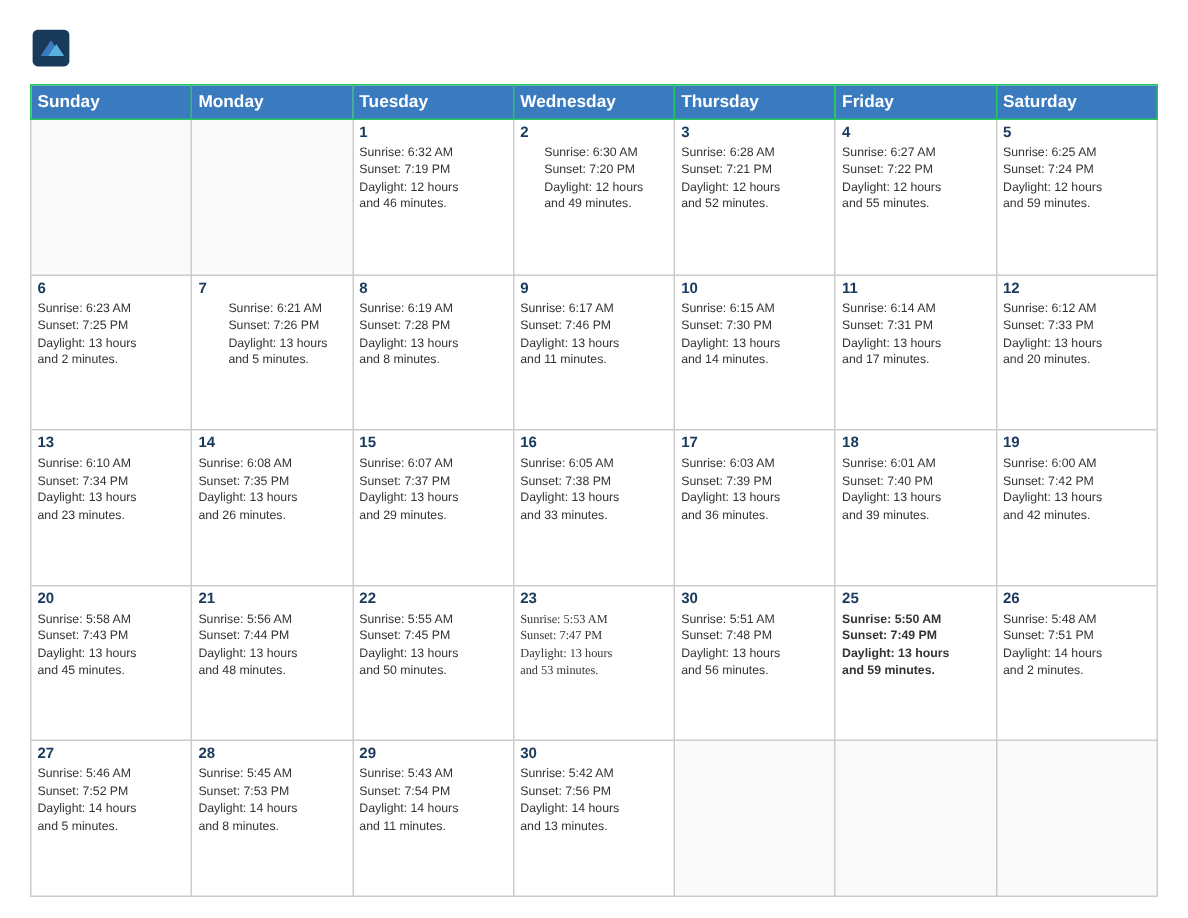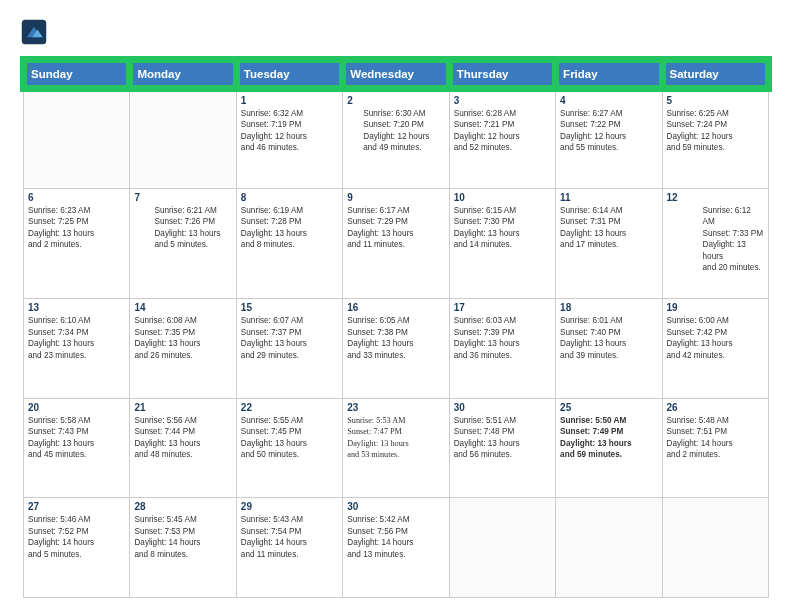--- a/index.html
+++ b/index.html
@@ -58,21 +58,21 @@
       width: 100%;
       table-layout: fixed;
     }
     .calendar th {
       background: #3a7abf;
       color: #fff;
       font-size: 11.5px;
       font-weight: bold;
       padding: 5px 4px;
       text-align: left;
-      border: 7px solid #22c55e;
+      border: 1px solid #22c55e;
     }
     .calendar td {
       border: 1px solid #ccc;
       vertical-align: top;
       padding: 3px 4px;
       font-size: 8.5px;
       color: #333;
       height: 80px;
     }
     .day-num {
@@ -183,41 +183,41 @@
           <td>
             <span class="day-num">8</span>
             <div class="day-info" style="white-space: pre-line;">Sunrise: 6:19 AM
 Sunset: 7:28 PM
 Daylight: 13 hours
 and 8 minutes.</div>
           </td>
           <td>
             <span class="day-num">9</span>
             <div class="day-info" style="white-space: pre-line;">Sunrise: 6:17 AM
-Sunset: 7:29 PM
+Sunset: 7:46 PM
 Daylight: 13 hours
 and 11 minutes.</div>
           </td>
           <td>
             <span class="day-num">10</span>
             <div class="day-info" style="white-space: pre-line;">Sunrise: 6:15 AM
 Sunset: 7:30 PM
 Daylight: 13 hours
 and 14 minutes.</div>
           </td>
           <td>
             <span class="day-num">11</span>
             <div class="day-info" style="white-space: pre-line;">Sunrise: 6:14 AM
 Sunset: 7:31 PM
 Daylight: 13 hours
 and 17 minutes.</div>
           </td>
           <td>
             <span class="day-num">12</span>
-            <div class="day-info" style="white-space: pre-line; margin-left: 36px;">Sunrise: 6:12 AM
+            <div class="day-info" style="white-space: pre-line;">Sunrise: 6:12 AM
 Sunset: 7:33 PM
 Daylight: 13 hours
 and 20 minutes.</div>
           </td>
         </tr>
         <tr>
           <td>
             <span class="day-num">13</span>
             <div class="day-info" style="white-space: pre-line;">Sunrise: 6:10 AM
 Sunset: 7:34 PM

